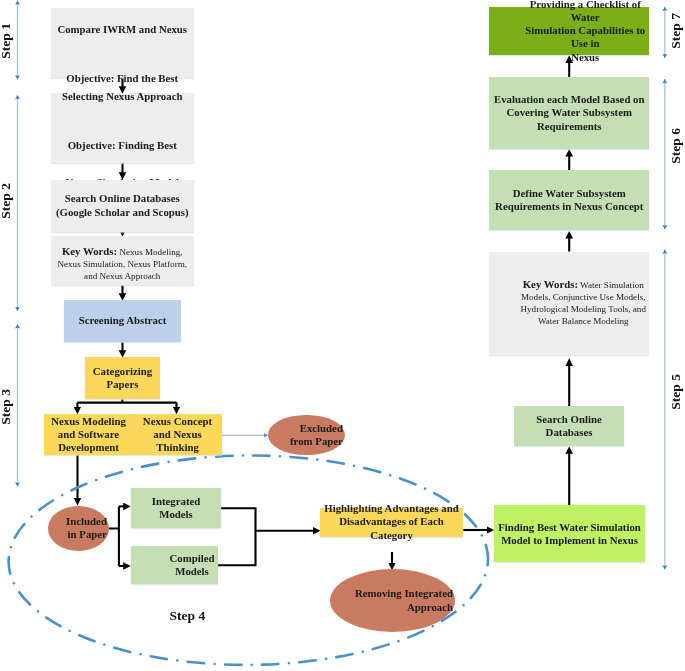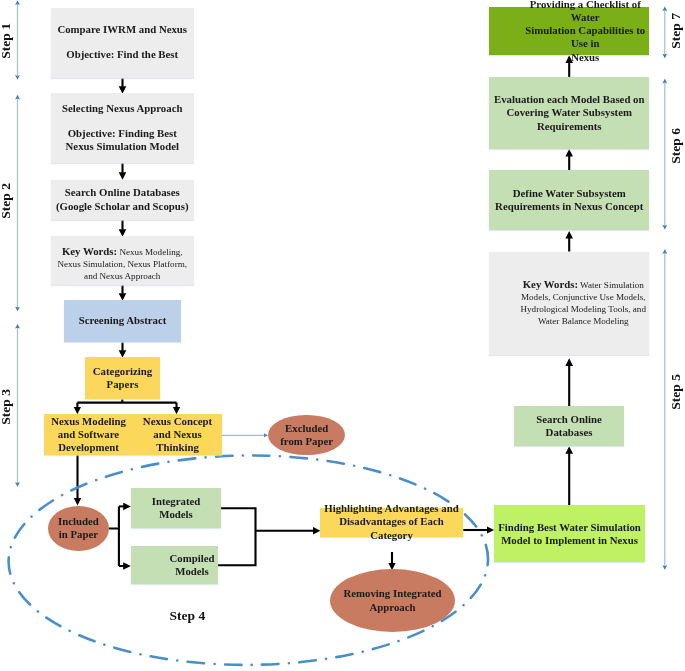--- a/index.html
+++ b/index.html
@@ -5,24 +5,24 @@
 <style>
   html,body{margin:0;padding:0;background:#ffffff;}
   body{width:685px;height:671px;overflow:hidden;
        font-family:"Liberation Serif",serif;
        -webkit-font-smoothing:antialiased;}
   #stage{position:relative;width:685px;height:671px;background:#fff;}
   #edges{position:absolute;left:0;top:0;width:685px;height:671px;pointer-events:none;}
   .node{position:absolute;box-sizing:border-box;display:flex;align-items:center;justify-content:center;text-align:center;color:#1a1a1a;font-weight:bold;
         font-size:10.8px;line-height:13.2px;}
   .node .txt{display:block;width:100%;padding:0 2px;}
-  .node .ln{display:block;}
+  .node .ln{display:block;margin-top:24px;}
   .node .gap{display:block;height:11.7px;}
   .rect{box-shadow:0 1px 1px -0.4px rgba(205,222,240,0.7);}
-  .ell{border-radius:50%;}
+  .ell{border-radius:50%;text-align:right;}
   .steplab{position:absolute;font-weight:bold;color:#111;font-size:13.5px;
            writing-mode:vertical-rl;transform:rotate(180deg);white-space:nowrap;
            line-height:1;-webkit-font-smoothing:antialiased;}
   .kw{font-weight:normal;font-size:9.1px;line-height:11.9px;}
   .kw b{font-weight:bold;font-size:10.8px;}
   .step4lab{position:absolute;font-weight:bold;font-size:13.5px;color:#111;line-height:1;}
   .node,.steplab,.step4lab{filter:opacity(99.9%);-webkit-font-smoothing:antialiased;}
 </style>
 </head>
 <body>
@@ -96,21 +96,21 @@
 
 <div class="node rect" style="left: 50.5px; top: 93px; width: 143.5px; height: 69.5px; background: rgb(237, 237, 237);">
   <span class="txt">
     <span class="ln">Selecting Nexus Approach</span>
     <span class="gap"></span>
     <span class="ln">Objective: Finding Best</span>
     <span class="ln">Nexus Simulation Model</span>
   </span>
 </div>
 
-<div class="node rect" style="left: 50.5px; top: 179.5px; width: 143.5px; height: 40px; background: rgb(237, 237, 237);">
+<div class="node rect" style="left: 50.5px; top: 179.5px; width: 143.5px; height: 52px; background: rgb(237, 237, 237);">
   <span class="txt">
     <span>Search Online Databases</span><br>
     <span>(Google Scholar and Scopus)</span>
   </span>
 </div>
 
 <div class="node rect" style="left: 50.5px; top: 236.3px; width: 143.5px; height: 48.6px; background: rgb(237, 237, 237);">
   <span class="txt kw" style="width:140px;padding-top:7.6px">
     <b>Key Words:</b>
     <span>Nexus Modeling, Nexus Simulation, Nexus Platform, and Nexus Approach</span>

